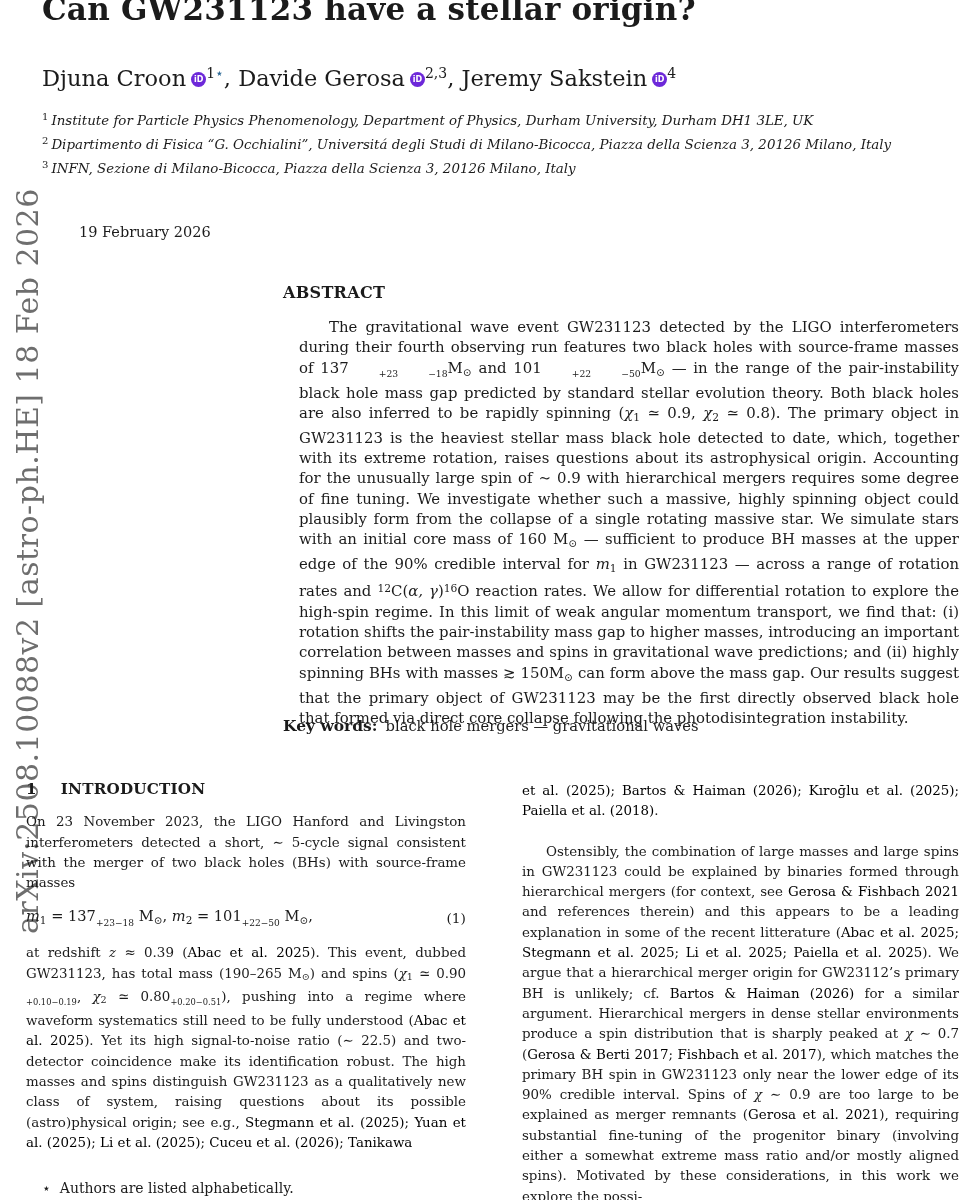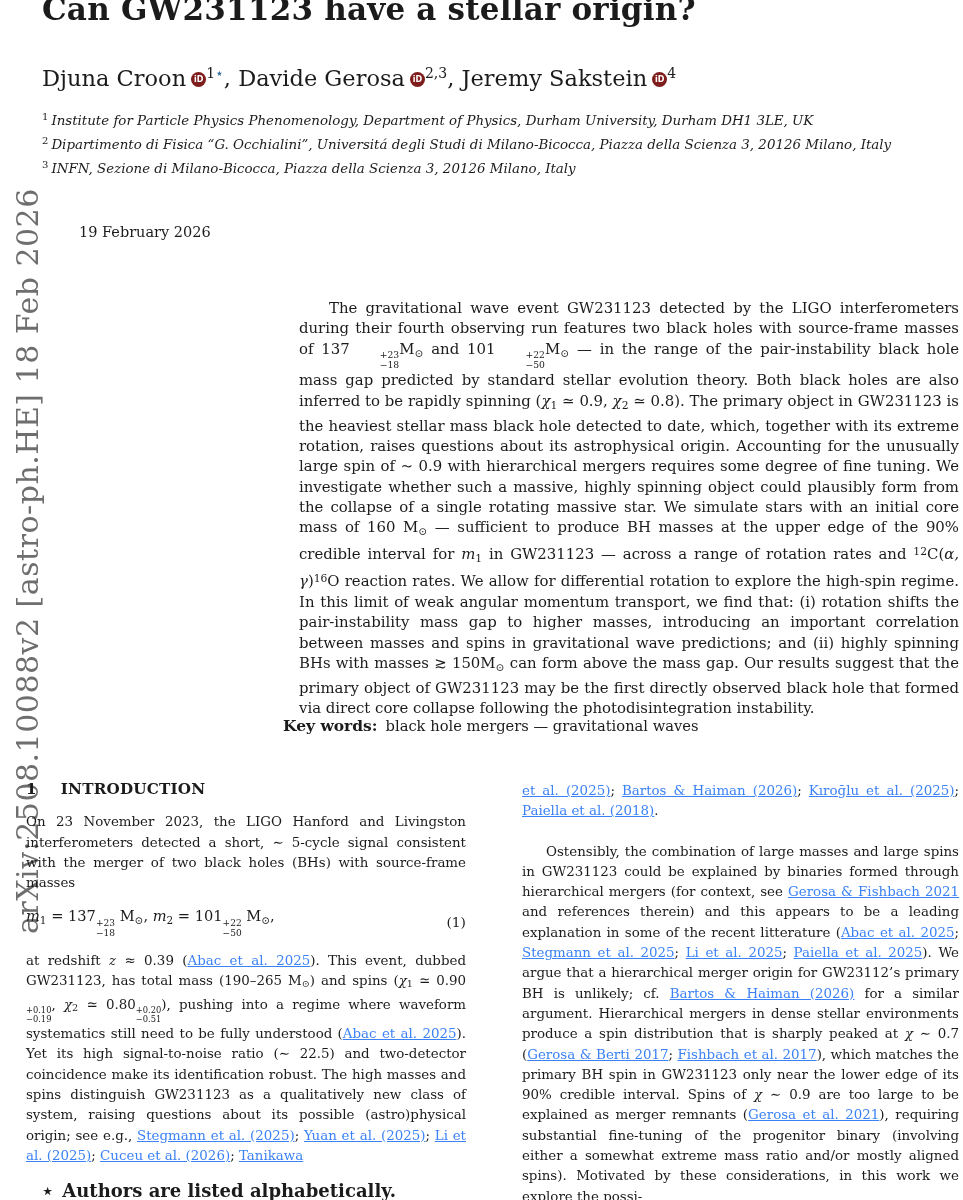--- a/index.html
+++ b/index.html
@@ -6,21 +6,21 @@
   html,body{margin:0;padding:0;background:#ffffff;}
   .page{position:relative;width:963px;height:1200px;background:#ffffff;overflow:hidden;
         font-family:"DejaVu Serif",serif;color:#1b1b1b;}
 
   .banner{position:absolute;left:10px;top:934px;transform:rotate(-90deg);transform-origin:0 0;
           font-size:30px;color:#6e6e6e;white-space:nowrap;letter-spacing:0.5px;}
 
   .title{position:absolute;left:42px;top:-9px;margin:0;font-size:31px;font-weight:700;letter-spacing:0.2px;}
 
   .authors{position:absolute;left:42px;top:64px;font-size:22.5px;white-space:nowrap;}
-  .orcid{display:inline-block;width:15px;height:15px;border-radius:50%;background:#7f1d1d;color:#ffffff;
+  .orcid{display:inline-block;width:15px;height:15px;border-radius:50%;background:#6d28d9;color:#ffffff;
          font-family:"DejaVu Sans",sans-serif;font-size:8px;font-weight:700;text-align:center;
          line-height:15px;margin-left:5px;vertical-align:4px;}
   .a-sup{font-size:14px;}
   .star{color:#2d6a96;}
 
   .affils{position:absolute;left:42px;top:107px;width:916px;font-size:13.4px;font-style:italic;line-height:19.3px;}
   .affil sup{font-style:normal;font-size:10px;margin-right:3px;}
 
   .date{position:absolute;left:42px;top:224px;font-size:14.5px;margin-left:37px;}
 
@@ -37,29 +37,29 @@
   .sec-heading{margin:0;font-size:15.2px;font-weight:700;letter-spacing:0.2px;}
   .sec-num{margin-right:24px;}
   .body-par{margin:13px 0 0 0;text-align:justify;}
   .col-right .body-par.first{margin-top:2px;}
   .indent{text-indent:24px;}
   .gap{margin-top:20px;}
 
   .eq-row{display:flex;justify-content:space-between;align-items:center;margin:13px 0 13px 0;font-size:14.6px;}
   .eq-num{font-size:13.8px;}
 
-  .footnote{position:absolute;left:42px;top:1180px;font-size:18px;font-weight:bold;}
+  .footnote{position:absolute;left:42px;top:1180px;font-size:14px;}
   .fn-star{margin-right:9px;}
 
   
-  .lk{color:#3b82f6;text-decoration:underline;}
+  .lk{color:#000000;}
   .it{font-style:italic;}
   .sb{font-size:0.72em;vertical-align:-0.25em;}
   .sp{font-size:0.72em;vertical-align:0.4em;}
-  .supsub{display:inline-flex;flex-direction:column;font-size:0.62em;line-height:1.12;
+  .supsub{display:inline-flex;font-size:0.62em;line-height:1.12;
           vertical-align:-0.45em;text-align:left;}
 </style>
 </head>
 <body>
 
 <div class="page">
 
   <div class="banner">arXiv:2508.10088v2  [astro-ph.HE]  18 Feb 2026</div>
 
   <h1 class="title">Can GW231123 have a stellar origin?</h1>
@@ -70,20 +70,21 @@
 
   <div class="affils">
     <div class="affil"><sup>1</sup><span>Institute for Particle Physics Phenomenology, Department of Physics, Durham University, Durham DH1 3LE, UK</span></div>
     <div class="affil"><sup>2</sup><span>Dipartimento di Fisica “G. Occhialini”, Universitá degli Studi di Milano-Bicocca, Piazza della Scienza 3, 20126 Milano, Italy</span></div>
     <div class="affil"><sup>3</sup><span>INFN, Sezione di Milano-Bicocca, Piazza della Scienza 3, 20126 Milano, Italy</span></div>
   </div>
 
   <div class="date">19 February 2026</div>
 
   <section class="abstract">
+    <div class="abs-heading">ABSTRACT</div>
     <p class="abs-text"><span>The gravitational wave event GW231123 detected by the LIGO interferometers during their fourth observing run features two black holes with source-frame masses of 137</span><span class="supsub">
           <span>+23</span>
           <span>−18</span>
         </span><span>M</span><span class="sb">⊙</span><span> and 101</span><span class="supsub">
           <span>+22</span>
           <span>−50</span>
         </span><span>M</span><span class="sb">⊙</span><span> — in the range of the pair-instability black hole mass gap predicted by standard stellar evolution theory. Both black holes are also inferred to be rapidly spinning (</span><span class="it">χ</span><span class="sb">1</span><span> ≃ 0.9, </span><span class="it">χ</span><span class="sb">2</span><span> ≃ 0.8). The primary object in GW231123 is the heaviest stellar mass black hole detected to date, which, together with its extreme rotation, raises questions about its astrophysical origin. Accounting for the unusually large spin of ∼ 0.9 with hierarchical mergers requires some degree of fine tuning. We investigate whether such a massive, highly spinning object could plausibly form from the collapse of a single rotating massive star. We simulate stars with an initial core mass of 160 M</span><span class="sb">⊙</span><span> — sufficient to produce BH masses at the upper edge of the 90% credible interval for </span><span class="it">m</span><span class="sb">1</span><span> in GW231123 — across a range of rotation rates and </span><span class="sp">12</span><span>C(</span><span class="it">α, γ</span><span>)</span><span class="sp">16</span><span>O reaction rates.  We allow for differential rotation to explore the high-spin regime. In this limit of weak angular momentum transport, we find that: (i) rotation shifts the pair-instability mass gap to higher masses, introducing an important correlation between masses and spins in gravitational wave predictions; and (ii) highly spinning BHs with masses ≳ 150M</span><span class="sb">⊙</span><span> can form above the mass gap. Our results suggest that the primary object of GW231123 may be the first directly observed black hole that formed via direct core collapse following the photodisintegration instability.</span></p>
   </section>
 
   <div class="keywords">

